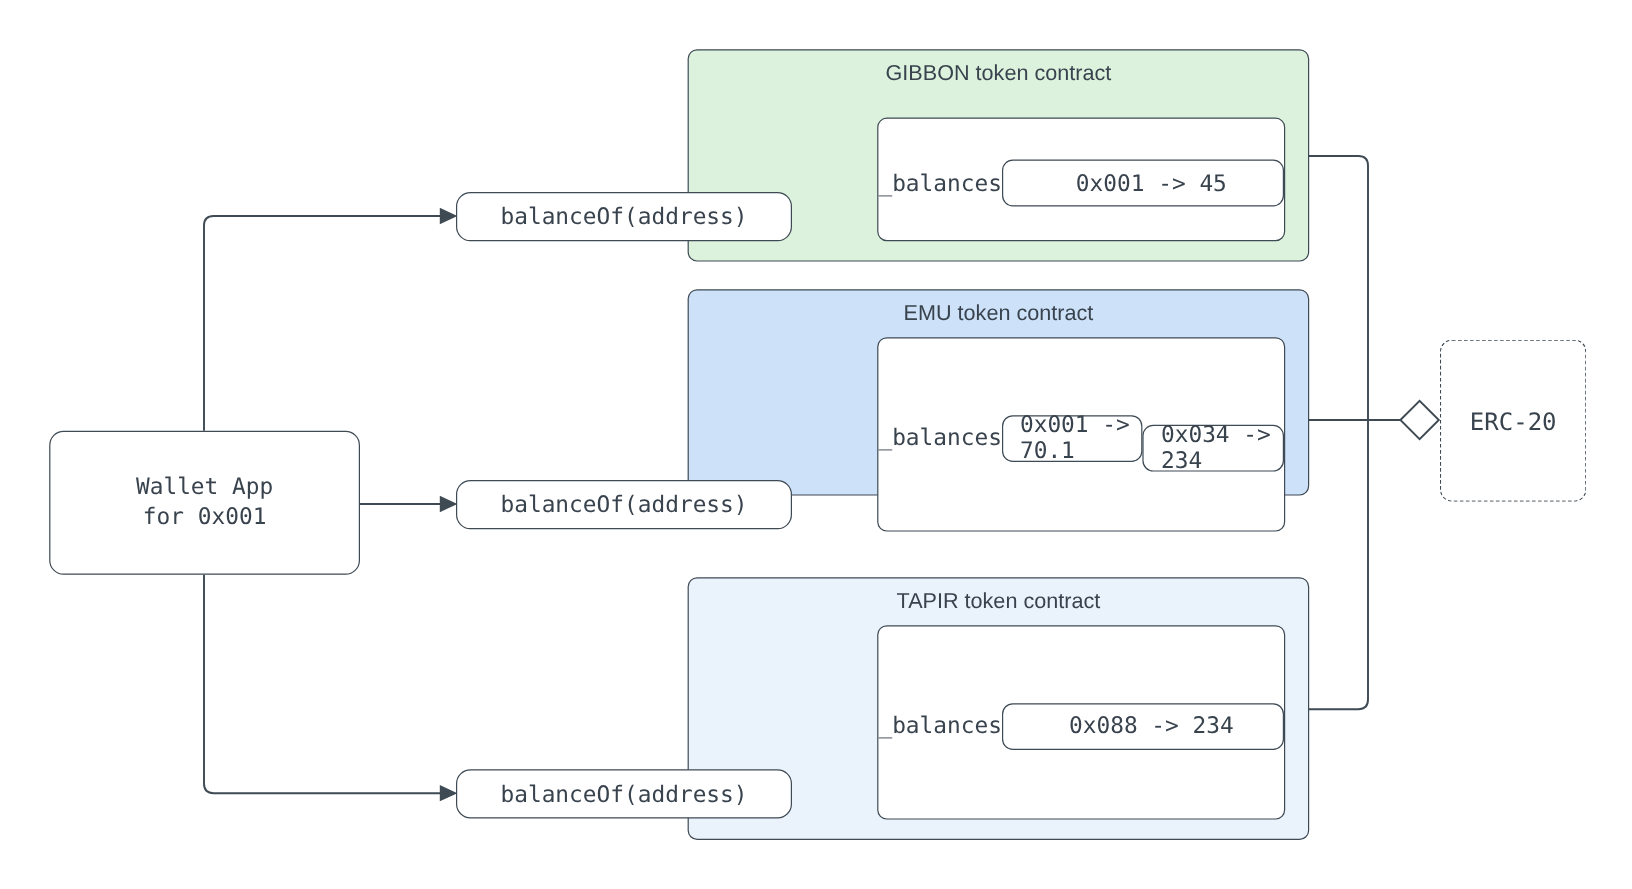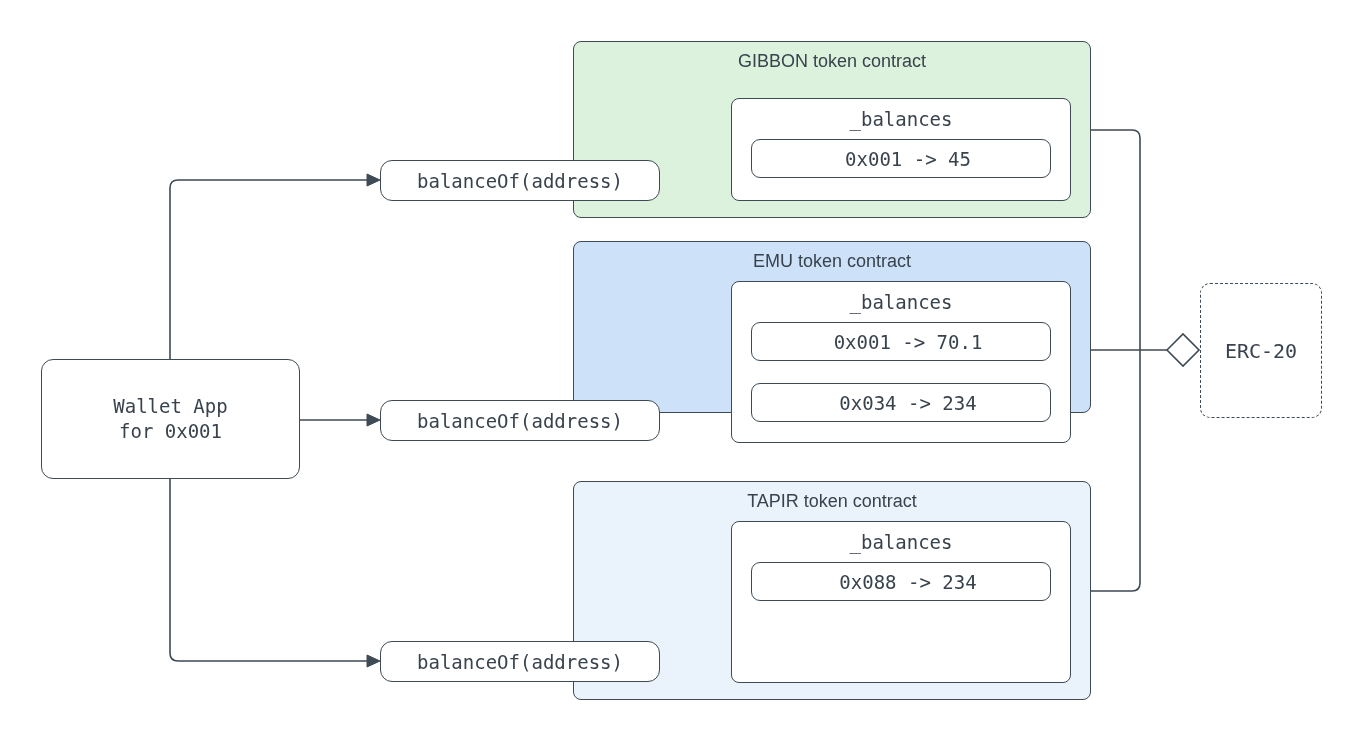--- a/index.html
+++ b/index.html
@@ -13,21 +13,21 @@
   svg.connectors polygon.diamond { fill:#ffffff; stroke:var(--stroke); stroke-width:1.6; }
 
   .node { position:absolute; background:#ffffff; border:1.6px solid var(--stroke); border-radius:12px;
           display:flex; align-items:center; justify-content:center; z-index:3; font-size:19px; }
   .wallet { left:41px; top:359px; width:259px; height:120px; text-align:center; white-space:pre-line; line-height:1.32; }
   .call   { left:380px; width:280px; height:41px; }
 
   .contract { position:absolute; left:561px; width:518px; border:1.6px solid var(--stroke); border-radius:8px; z-index:2;margin-left:12px; }
   .contract-title { font-family:"Liberation Sans",sans-serif; font-size:18px; text-align:center; margin-top:9px; }
   .balances-box { position:absolute; left:157px; width:340px; background:#ffffff; border:1.6px solid var(--stroke);
-                  border-radius:8px; display:flex; flex-direction:column; align-items:center; }
+                  border-radius:8px; display:flex; flex-direction:row; align-items:center; }
   .balances-box.short { top:56px; height:103px; }
   .balances-box.tall  { top:39px; height:162px; }
   .balances-title { margin-top:6px; height:28px; display:flex; align-items:center; font-size:19px; }
   .entry { margin-top:6px; width:300px; height:39px; background:#ffffff; border:1.4px solid var(--stroke); border-radius:9px;
            display:flex; align-items:center; justify-content:center; font-size:19px;padding-left:14px; }
   .entry + .entry { margin-top:22px; }
 
   .erc20 { left:1200px; top:283px; width:122px; height:135px; border-style:dashed; border-width:1.8px;
            border-radius:10px; z-index:2; font-size:20px; }
 </style>

